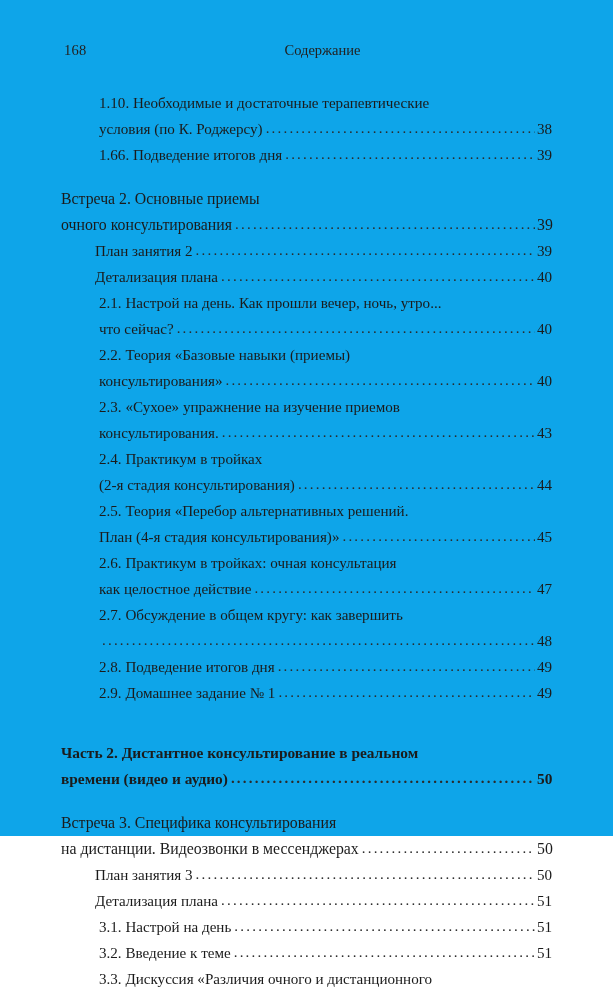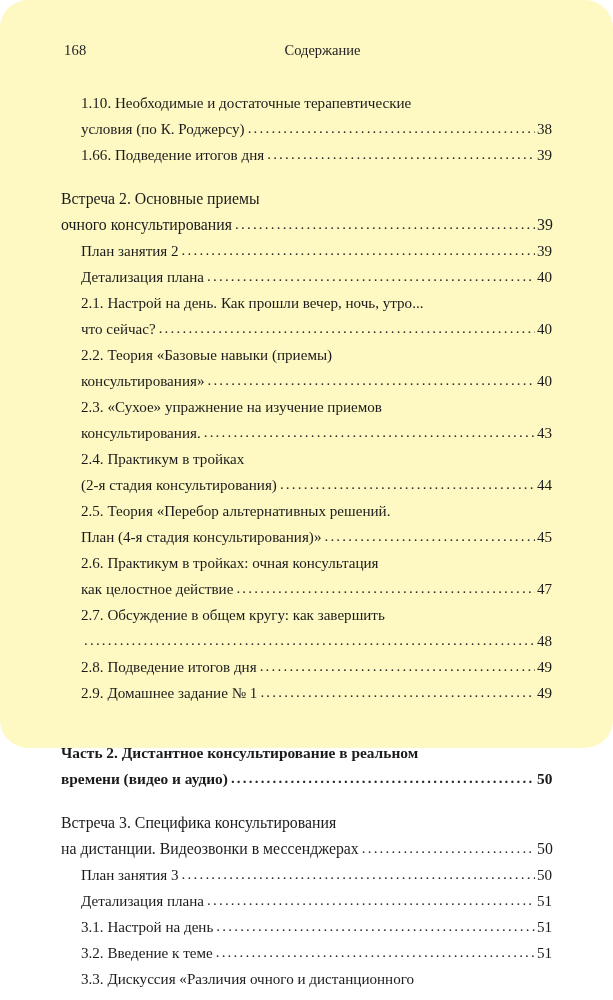--- a/index.html
+++ b/index.html
@@ -10,24 +10,23 @@
     width: 613px;
     height: 1000px;
     background: #ffffff;
     font-family: "Liberation Serif", serif;
     color: #1a1a1a;
     overflow: hidden;
   }
   .page {
     position: relative;
     width: 613px;
-    height: 748px;
-    background: #fef9c3;
+    height: 836px;
+    background: #0ea5e9;
     box-sizing: border-box;
-    border-radius: 28px;
   }
   .page-header {
     position: absolute;
     top: 42px;
     left: 0;
     width: 613px;
     height: 20px;
   }
   .folio {
     position: absolute;
@@ -82,22 +81,22 @@
     position: relative;
     top: -1px;
   }
   .entry .pg {
     flex: 0 0 auto;
     text-align: left;
     min-width: 22px;
   }
   
   .lvl-0 { margin-left: 0px; }
-  .lvl-1 { margin-left: 20px; }
-  .lvl-2 { margin-left: 20px; }
+  .lvl-1 { margin-left: 34px; }
+  .lvl-2 { margin-left: 38px; }
   .part-head { font-weight: 700; font-size: 15.4px; }
   .sec-head { font-size: 15.8px; }
   .gap-md { height: 18px; }
   .gap-xl { height: 34px; }
 </style>
 </head>
 <body>
 
 <div class="page">
 

